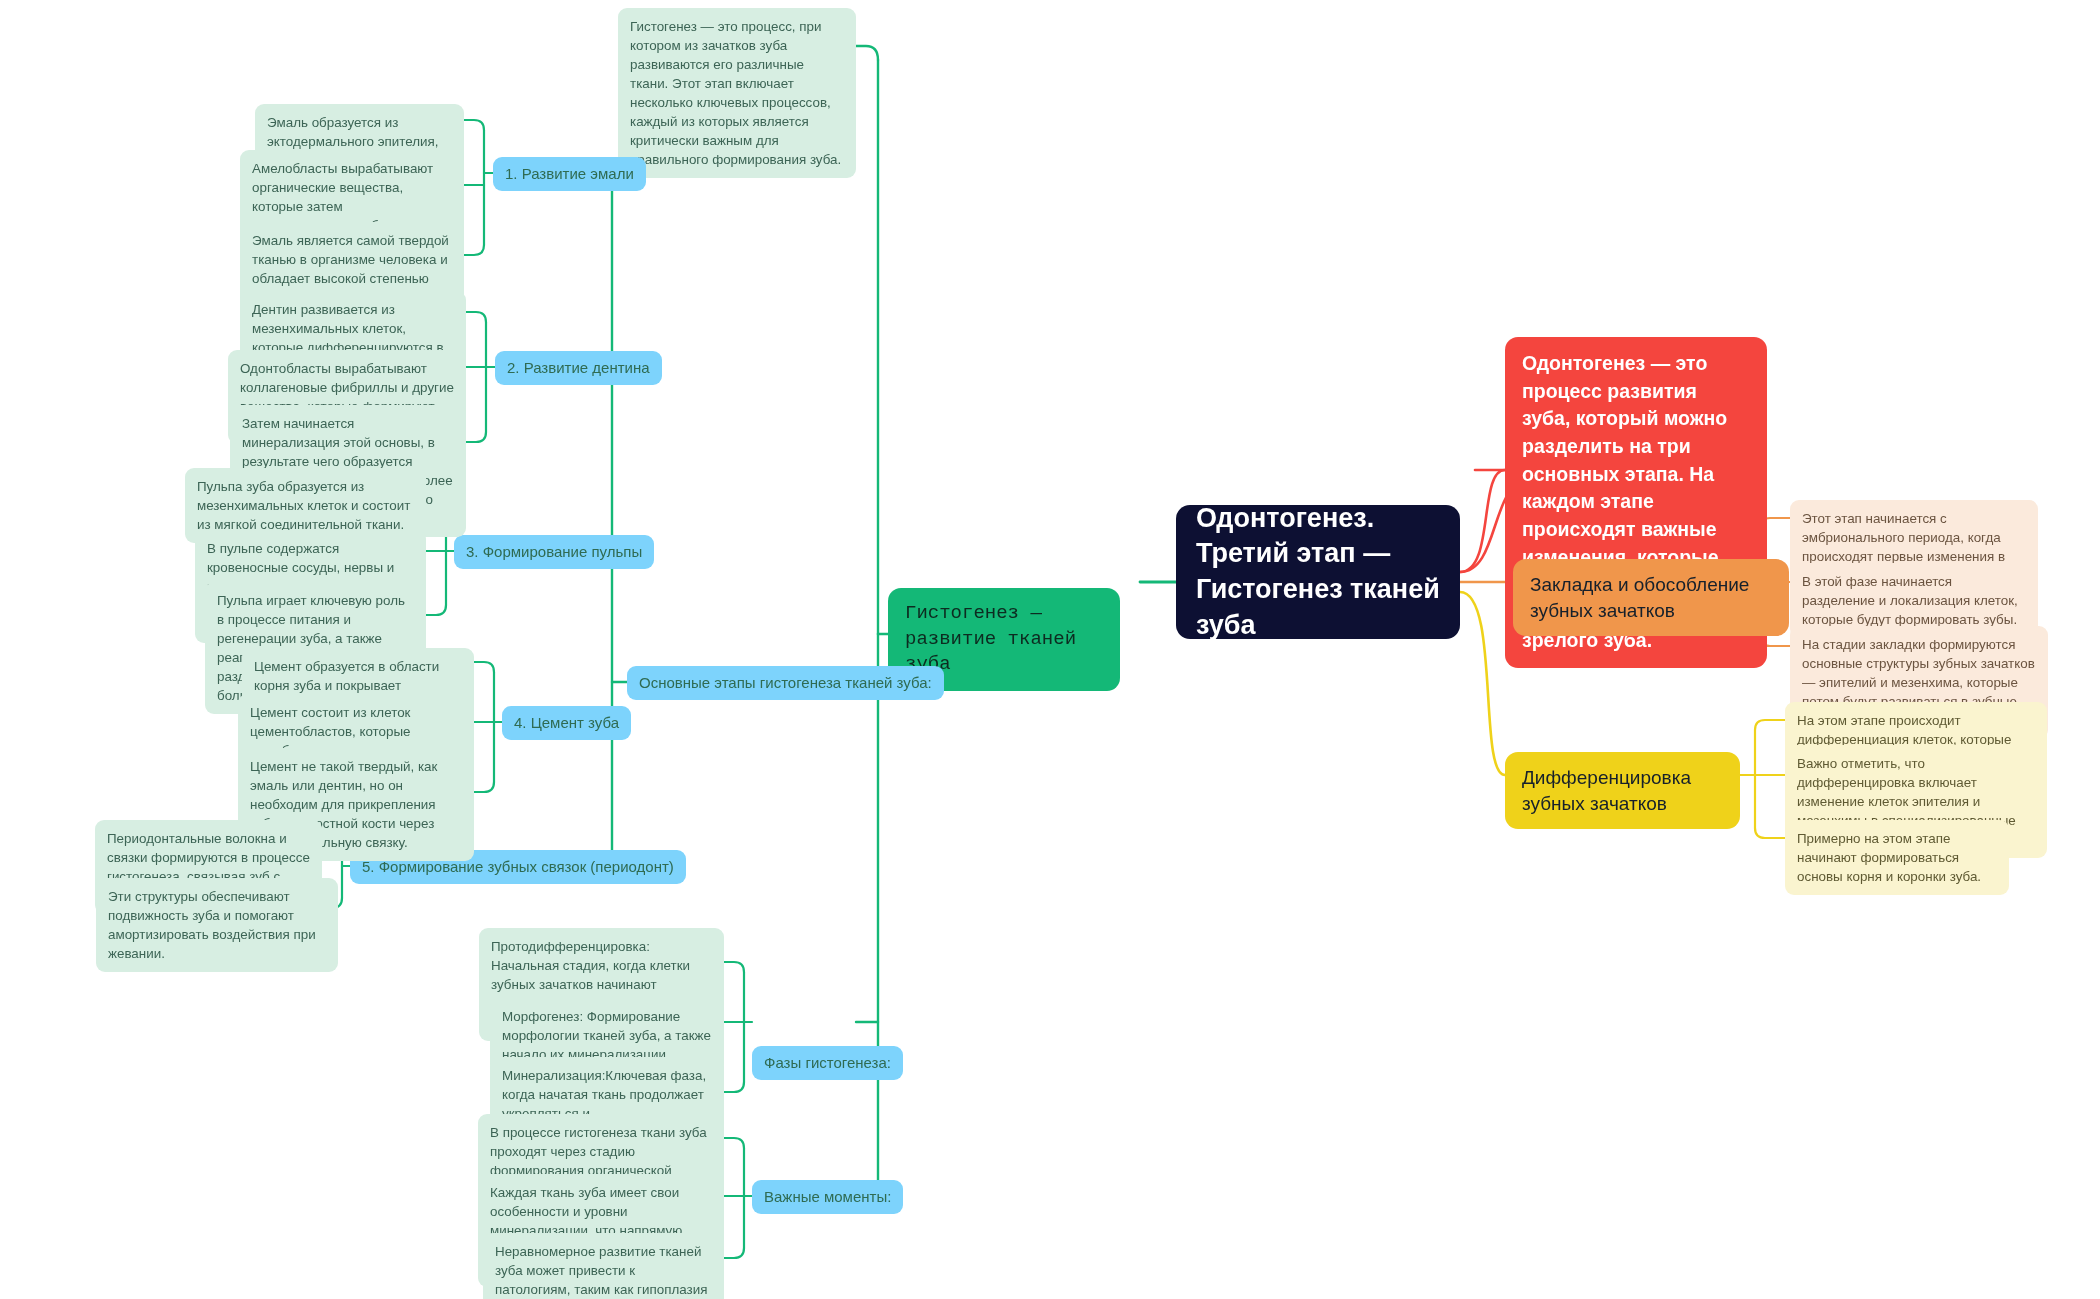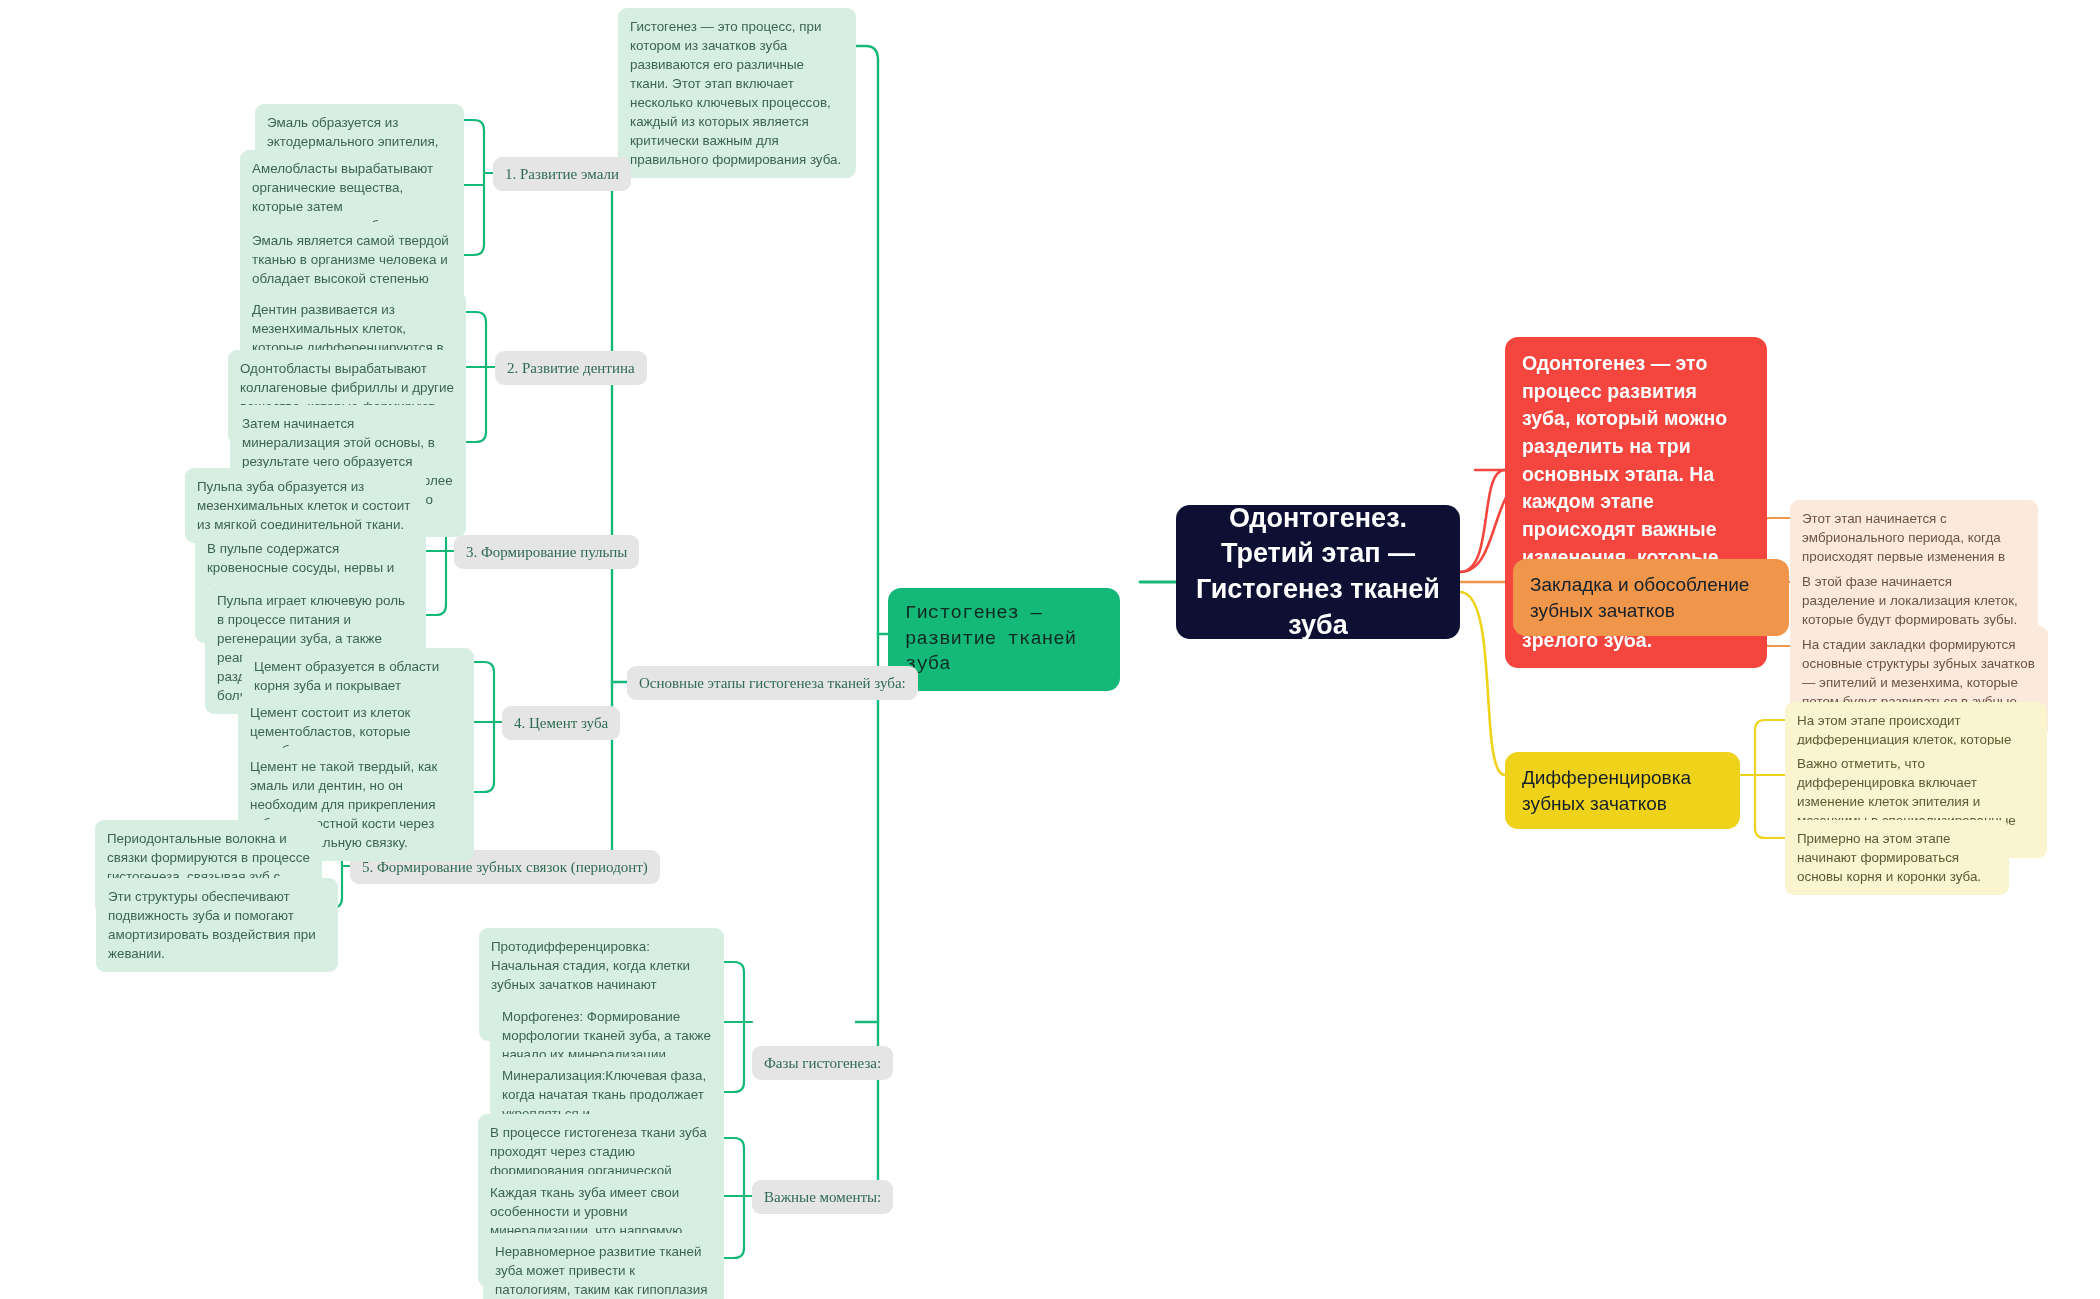--- a/index.html
+++ b/index.html
@@ -8,35 +8,35 @@
     width:2100px;height:1299px;overflow:hidden;position:relative;
   }
   #stage{position:absolute;left:0;top:0;width:2100px;height:1299px;}
   svg#wires{position:absolute;left:0;top:0;width:2100px;height:1299px;pointer-events:none;}
 
   .node{position:absolute;box-sizing:border-box;}
 
   
   .root{
     background:#0d1033;color:#ffffff;border-radius:14px;
-    display:flex;align-items:center;justify-content:center;text-align:center;
+    display:flex;align-items:center;justify-content:center;text-align:left;
     font-size:27px;font-weight:bold;line-height:1.32;padding:16px 20px;
   }
 
   
   .pill{border-radius:13px;padding:13px 17px;line-height:1.35;}
   .pill.green{background:#14B877;color:#0d2b20;font-size:19px;}
   .pill.red{background:#F4453E;color:#ffffff;font-size:19.5px;font-weight:bold;line-height:1.42;}
   .pill.orange{background:#F0964B;color:#16202b;font-size:19px;}
   .pill.yellow{background:#EFD21A;color:#16202b;font-size:19px;}
 
   
   .midlabel{
-    background:#e5e5e5;color:#2f6b52;border-radius:9px;
-    padding:7px 12px;font-size:15px;line-height:1.35;white-space:nowrap;font-family:Liberation Serif, serif;
+    background:#7dd3fc;color:#2f6b52;border-radius:9px;
+    padding:7px 12px;font-size:15px;line-height:1.35;white-space:nowrap;
   }
 
   
   .leaf{border-radius:9px;padding:9px 12px;font-size:13.4px;line-height:1.42;}
   .leaf.green{background:#D7EEE2;color:#3c6455;}
   .leaf.peach{background:#FBEADC;color:#6b5440;}
   .leaf.cream{background:#FAF4CF;color:#5f5a33;}
 </style>
 </head>
 <body>

